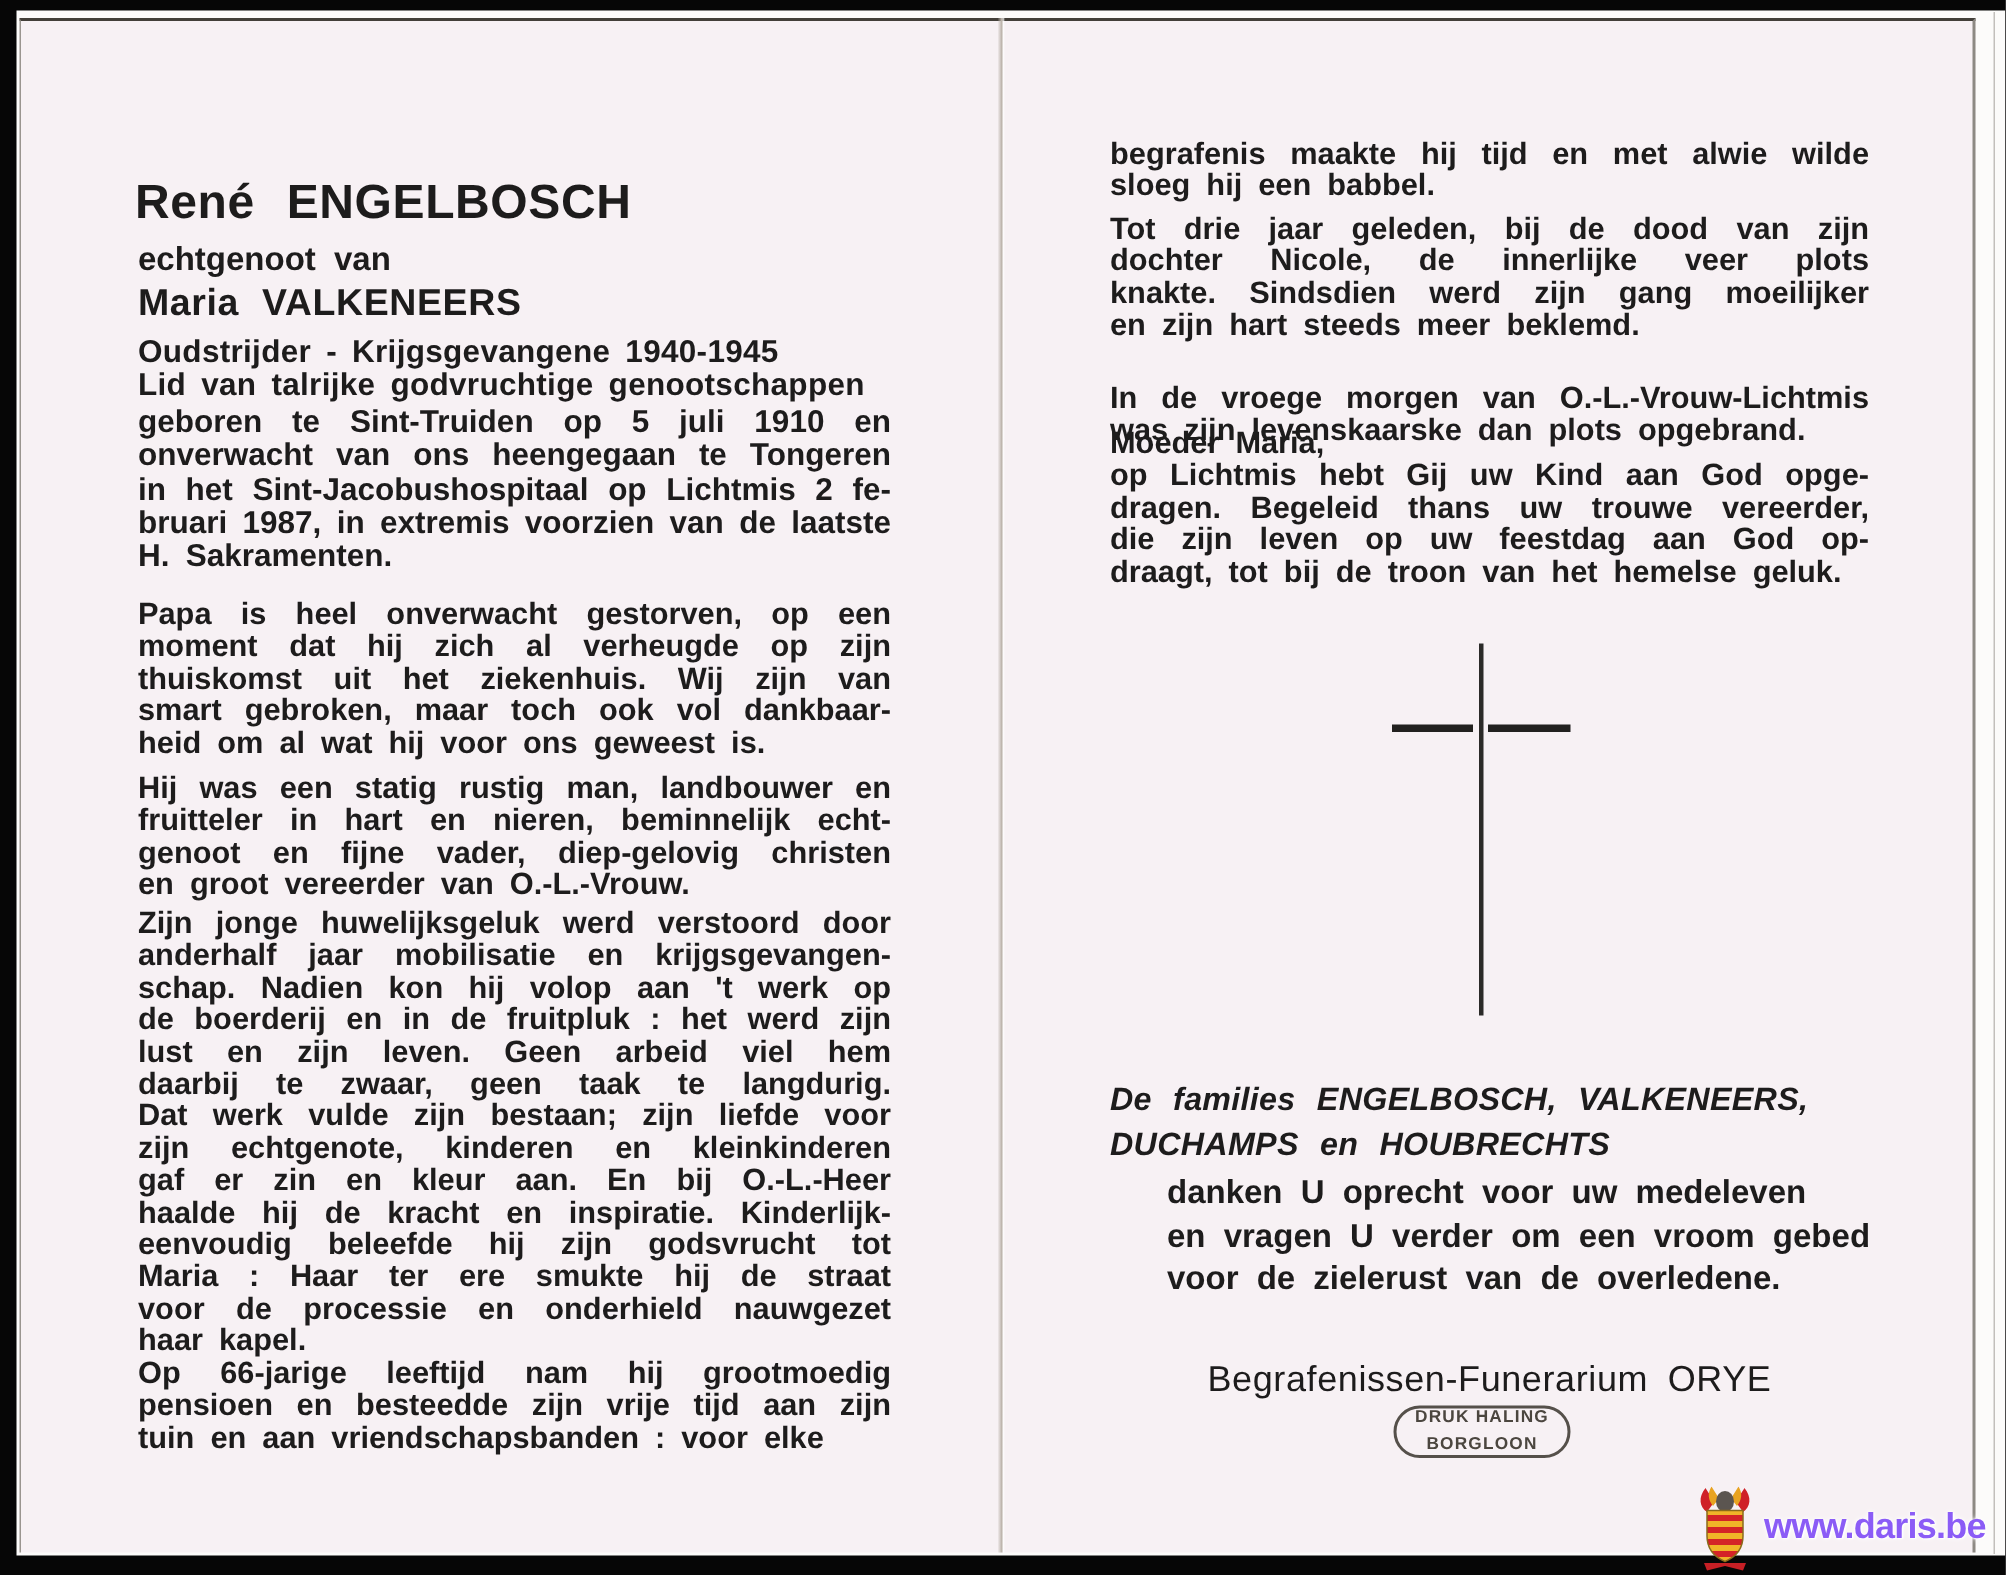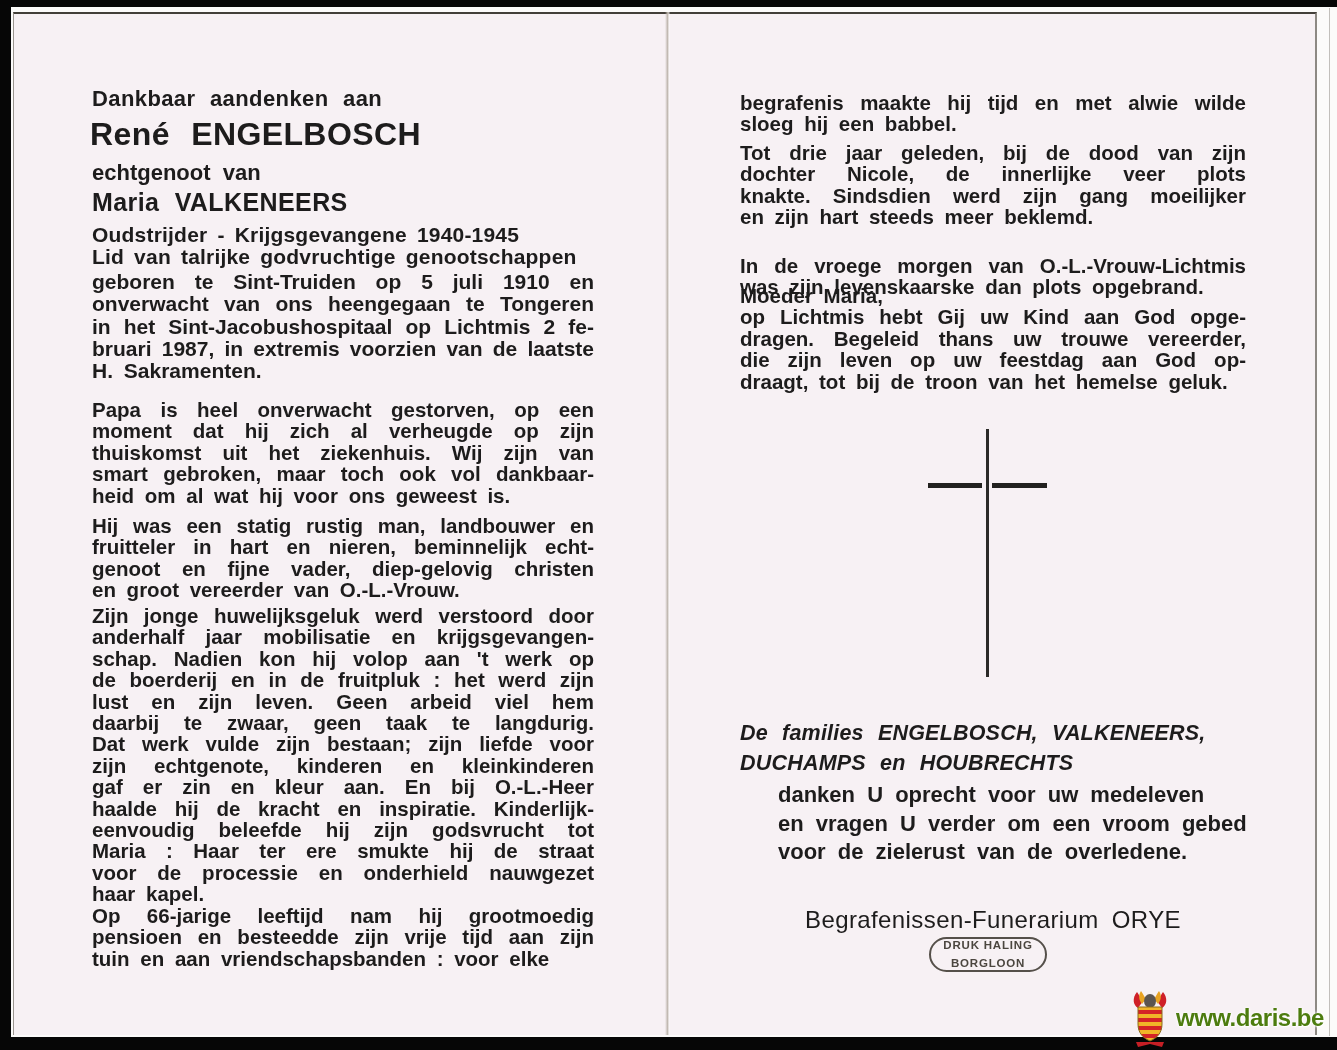--- a/index.html
+++ b/index.html
@@ -64,21 +64,20 @@
 </head>
 <body>
 
 <div id="stage">
   <div class="scanner-bg"></div>
   <div class="scanner-edge-line"></div>
 
   <div class="card"></div>
   <div class="fold-line"></div>
 
-  <div class="txt dedication" style="left:92px;top:86px;">Dankbaar aandenken aan</div>
 
   <div class="txt deceased" style="left:90px;top:116px;">René ENGELBOSCH</div>
 
   <div class="txt relation" style="left:92px;top:160px;">echtgenoot van</div>
 
   <div class="txt spouse" style="left:92px;top:188px;">Maria VALKENEERS</div>
 
   <div class="txt titleline" style="left:92px;top:223px;">Oudstrijder - Krijgsgevangene 1940-1945</div>
 
   <div class="txt titleline" style="left:92px;top:245px;">Lid van talrijke godvruchtige genootschappen</div>
@@ -192,14 +191,14 @@
     <path d="M8 16 H32 V33 C32 42 27 47 20 50 C13 47 8 42 8 33 Z" fill="#f0b428"></path>
     <g clip-path="url(#shieldclip)">
       <rect x="8" y="19" width="24" height="4" fill="#d42327"></rect>
       <rect x="8" y="27" width="24" height="4" fill="#d42327"></rect>
       <rect x="8" y="35" width="24" height="4" fill="#d42327"></rect>
       <rect x="8" y="43" width="24" height="4" fill="#d42327"></rect>
     </g>
     <path d="M8 16 H32 V33 C32 42 27 47 20 50 C13 47 8 42 8 33 Z" fill="none" stroke="#8a6a1a" stroke-width="1"></path>
     <path d="M6 51 L34 51 L32 56 L20 53 L8 56 Z" fill="#c61f25"></path>
   </svg>
-  <div class="daris-url" style="color: #4d7c0f;">www.daris.be</div>
+  <div class="daris-url" style="color: #8b5cf6;">www.daris.be</div>
 </div>
 
 </body></html>

